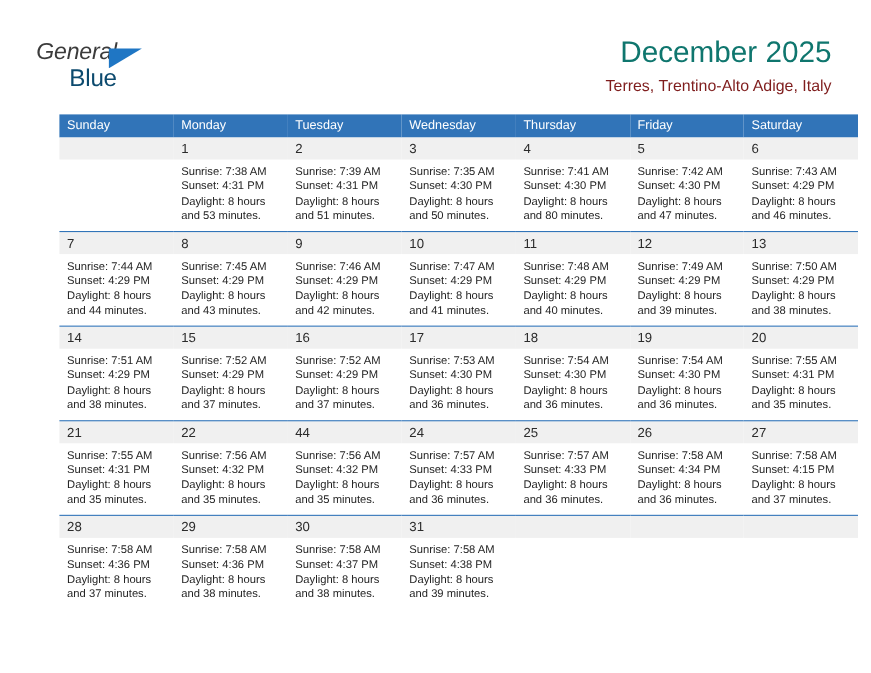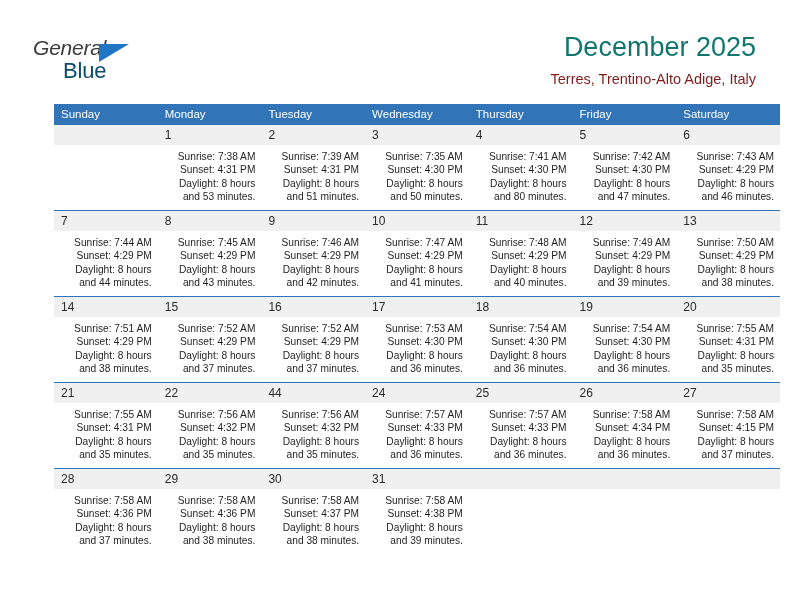--- a/index.html
+++ b/index.html
@@ -131,21 +131,20 @@
     box-sizing: border-box;
   }
   .daycell.empty .daynum {
     background: #f0f0f0;
   }
   .dayinfo {
     padding: 5px 6px 0 7px;
     font-size: 10.2px;
     line-height: 13.4px;
     color: #1f1f1f;
-    text-align: right;
   }
   .dayinfo div {
     white-space: nowrap;
   }
 </style>
 </head>
 <body>
 
 <div class="page">
 

